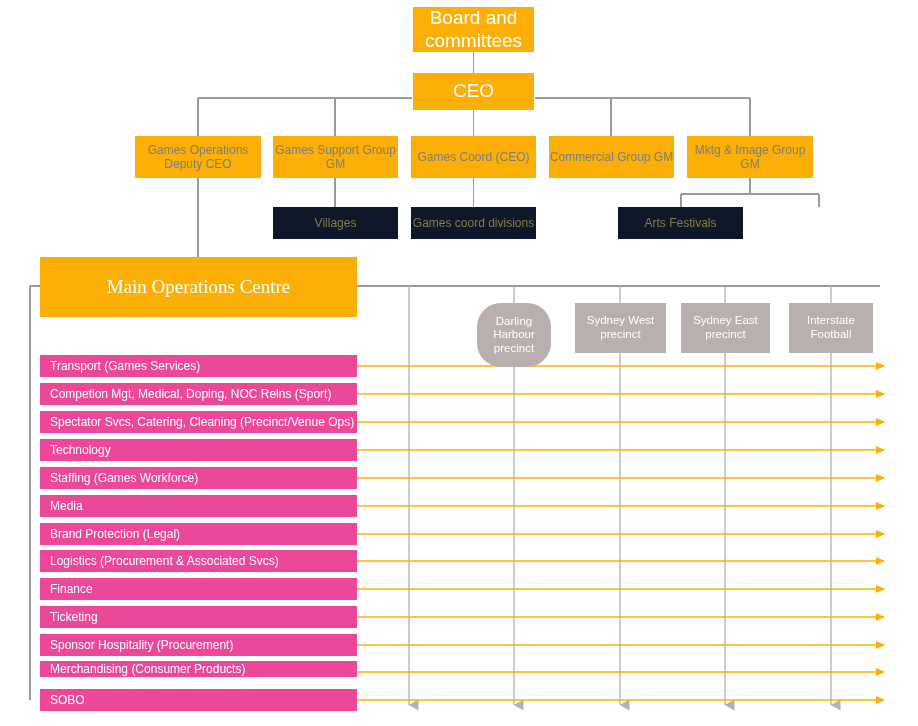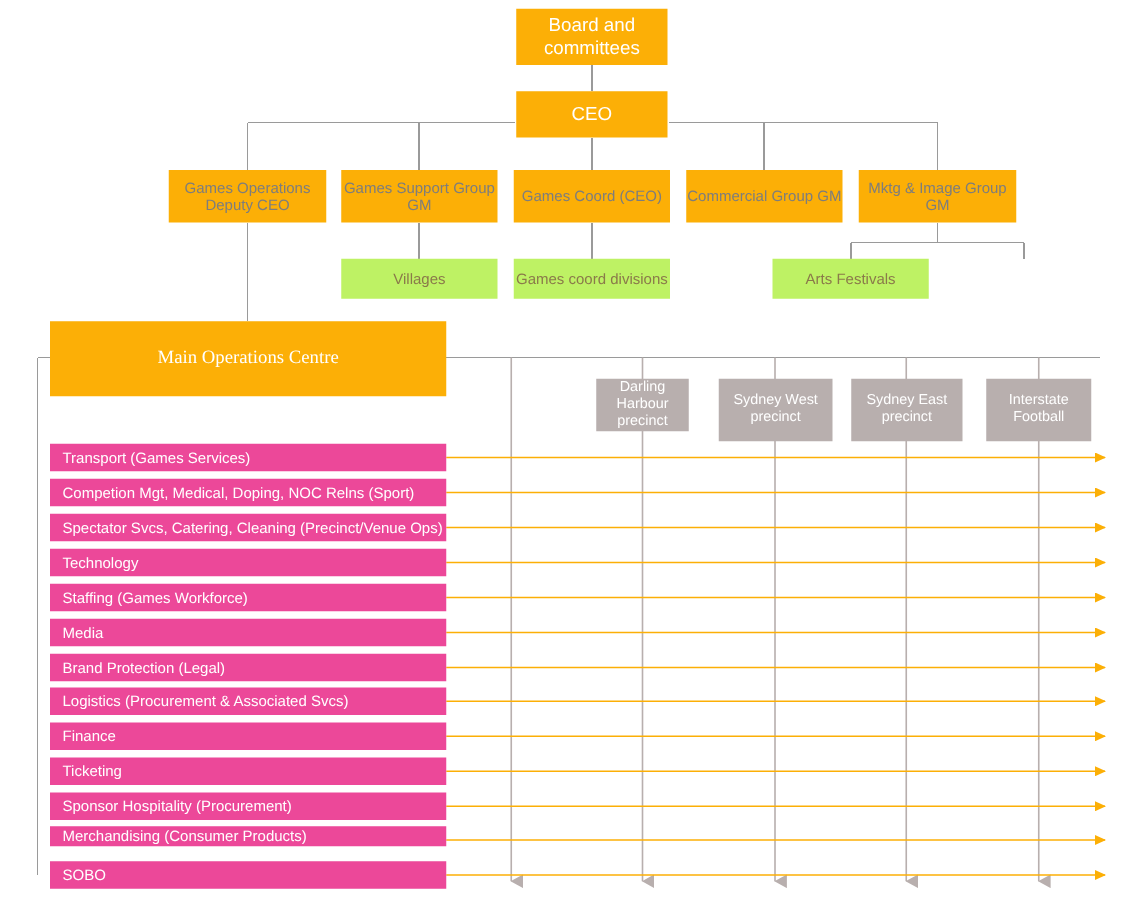--- a/index.html
+++ b/index.html
@@ -33,29 +33,29 @@
   
   .n-orange-white{
     background:#FCAF06;
     color:#ffffff;
   }
   .n-orange-gray{
     background:#FCAF06;
     color:#7d7d7d;
   }
   .n-pale{
-    background:#bef264;
+    background:#0f172a;
     color:#8a7a4a;
   }
   .n-gray{
     background:#B8AFAE;
     color:#ffffff;
   }
   
-  .t-13{font-size:15px;justify-content:center;}
+  .t-13{font-size:19px;justify-content:center;}
   .t-12{font-size:12px;}
   .t-11{font-size:11.5px;}
   
   .fnrow{
     justify-content:flex-start;
     padding-left:10px;
     text-align:left;
     font-size:12px;
     background:#ec4899;
     color:#ffffff;
@@ -170,21 +170,21 @@
   <div class="node n-pale t-12" style="left:618px;top:207px;width:125px;height:32px;">
     <span>Arts Festivals</span>
   </div>
 
 
   <div class="node n-orange-white t-13" style="left:40px;top:257px;width:317px;height:60px;font-family:Liberation Serif, serif;">
     <span>Main Operations Centre</span>
   </div>
 
 
-  <div class="node n-gray t-11" style="left:477px;top:303px;width:74px;height:42px;">
+  <div class="node n-gray t-11" style="left:477px;top:303px;width:74px;height:64px;border-radius:24px;">
     <span>Darling Harbour precinct</span>
   </div>
 
   <div class="node n-gray t-11" style="left:575px;top:303px;width:91px;height:50px;">
     <span>Sydney West precinct</span>
   </div>
 
   <div class="node n-gray t-11" style="left:681px;top:303px;width:89px;height:50px;">
     <span>Sydney East precinct</span>
   </div>

